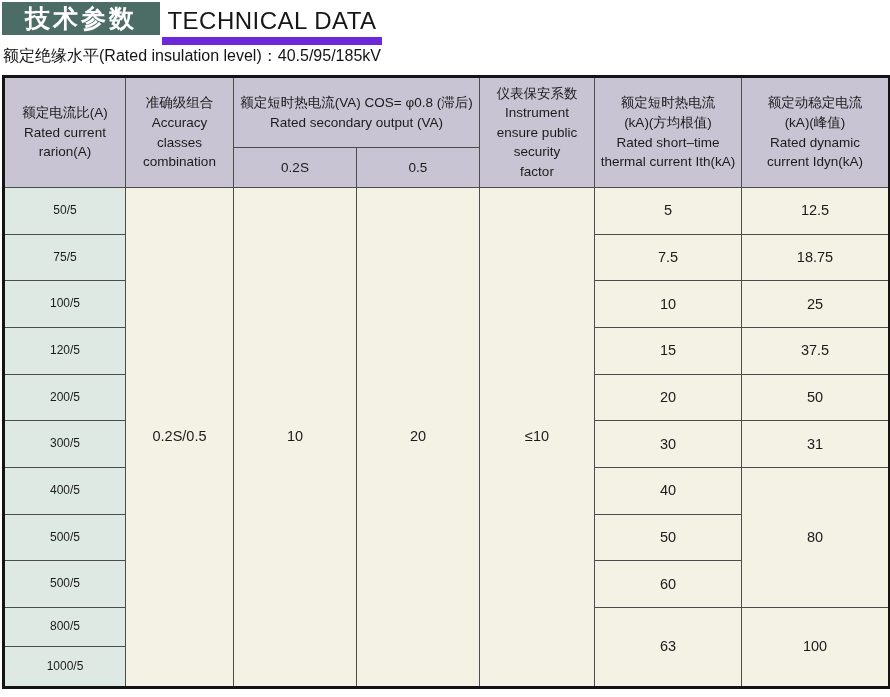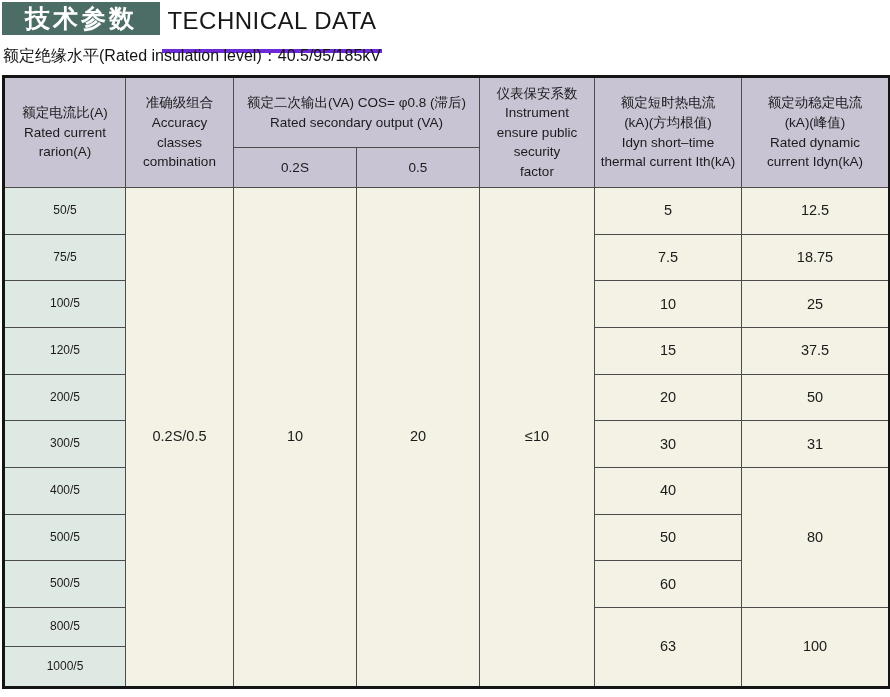--- a/index.html
+++ b/index.html
@@ -18,22 +18,22 @@
     position: absolute; left: 2px; top: 2px;
     width: 158px; height: 33px;
     background: #4b6d66;
     color: #ffffff;
     display: flex; align-items: flex-start; justify-content: center;
     font-size: 25px; font-weight: bold; letter-spacing: 3px;
   }
   .title-en {
     position: absolute; left: 162px; top: 5px;
     width: 220px; height: 32px;
-    padding-bottom: 12px;
-    border-bottom: 4px solid #6d28d9;
+    padding-bottom: 0;
+    border-bottom: 8px solid #6d28d9;
     display: flex; align-items: center; justify-content: center;
     font-size: 24px; color: #171717; letter-spacing: 0.5px;
   }
   .subtitle {
     position: absolute; left: 3px; top: 46px;
     font-size: 16px; color: #141414;
   }
 
   
   table.tech {
@@ -88,30 +88,30 @@
     </colgroup>
     <thead>
       <tr class="hdr-row-1">
         <th rowspan="2">额定电流比(A)
 Rated current
 rarion(A)</th>
         <th rowspan="2">准确级组合
 Accuracy
 classes
 combination</th>
-        <th colspan="2">额定二次输出(VA) COS= φ0.8 (滞后)
+        <th colspan="2">额定短时热电流(VA) COS= φ0.8 (滞后)
 Rated secondary output (VA)</th>
         <th rowspan="2">仪表保安系数
 Instrument
 ensure public
 security
 factor</th>
         <th rowspan="2">额定短时热电流
 (kA)(方均根值)
-Idyn short–time
+Rated short–time
 thermal current Ith(kA)</th>
         <th rowspan="2">额定动稳定电流
 (kA)(峰值)
 Rated dynamic
 current Idyn(kA)</th>
       </tr>
       <tr class="hdr-row-2">
         <th>0.2S</th>
         <th>0.5</th>
       </tr>

